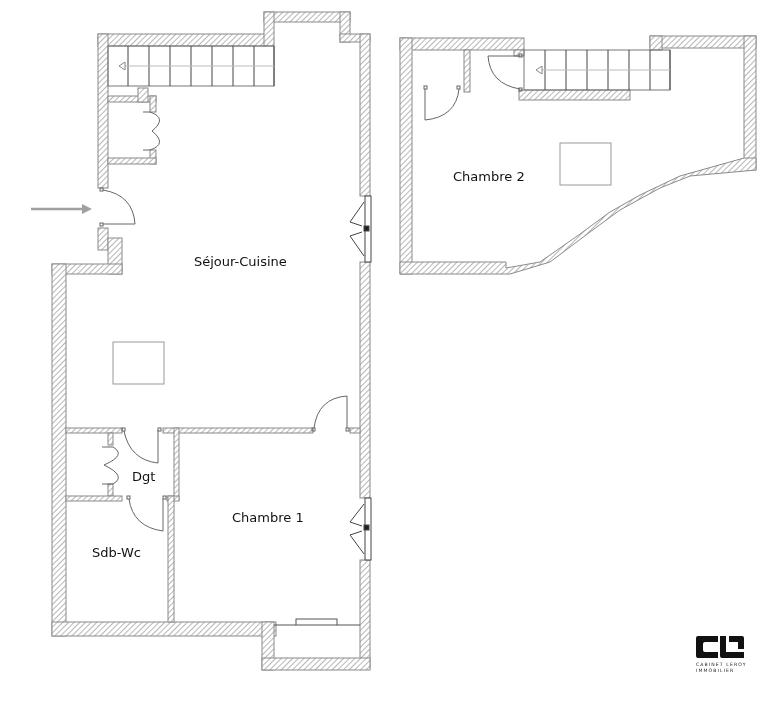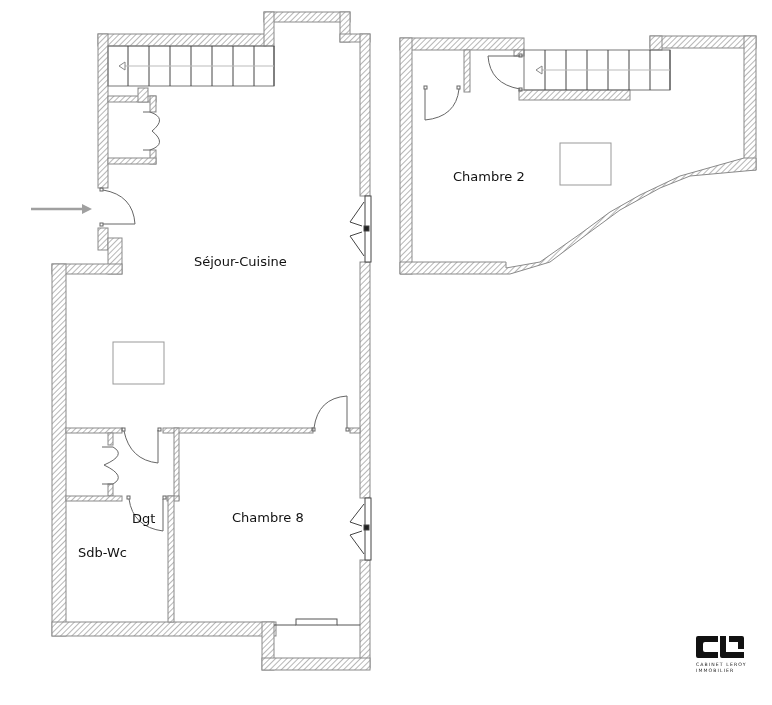--- a/index.html
+++ b/index.html
@@ -187,24 +187,24 @@
     <rect x="424" y="86" width="3" height="3"></rect>
     <rect x="457" y="86" width="3" height="3"></rect>
     <line x1="425" y1="89" x2="425" y2="120"></line>
     <path d="M459,89 Q456,117 425,120"></path>
   </g>
 
   <rect x="560" y="143" width="51" height="42" fill="#fff" stroke="#999"></rect>
 </svg>
 
 <div class="room-label" style="left:194px; top:254px;">Séjour-Cuisine</div>
-<div class="room-label" style="left:232px; top:510px;">Chambre 8</div>
+<div class="room-label" style="left:232px; top:510px;">Chambre 1</div>
 <div class="room-label" style="left:453px; top:169px;">Chambre 2</div>
-<div class="room-label" style="left:132px; top:469px;margin-top:42px;">Dgt</div>
-<div class="room-label" style="left:78px; top:545px;">Sdb-Wc</div>
+<div class="room-label" style="left:132px; top:469px;">Dgt</div>
+<div class="room-label" style="left:92px; top:545px;">Sdb-Wc</div>
 
 <div class="logo">
   <svg class="logo-mark" width="48" height="22" viewBox="0 0 48 22" style="position:relative;">
     <path d="M2,0 H22 V6 H9 Q7,6 7,8 V14 Q7,16 9,16 H22 V22 H2 Q0,22 0,20 V2 Q0,0 2,0 Z" fill="#111"></path>
     <path d="M24,0 H30 V16 H48 V22 H26 Q24,22 24,20 Z" fill="#111"></path>
     <path d="M33,0 H46 Q48,0 48,2 V13 H42 V6 H33 Z" fill="#111"></path>
   </svg>
   <div class="logo-text">CABINET LEROY</div>
   <div class="logo-text">IMMOBILIER</div>
 </div>

